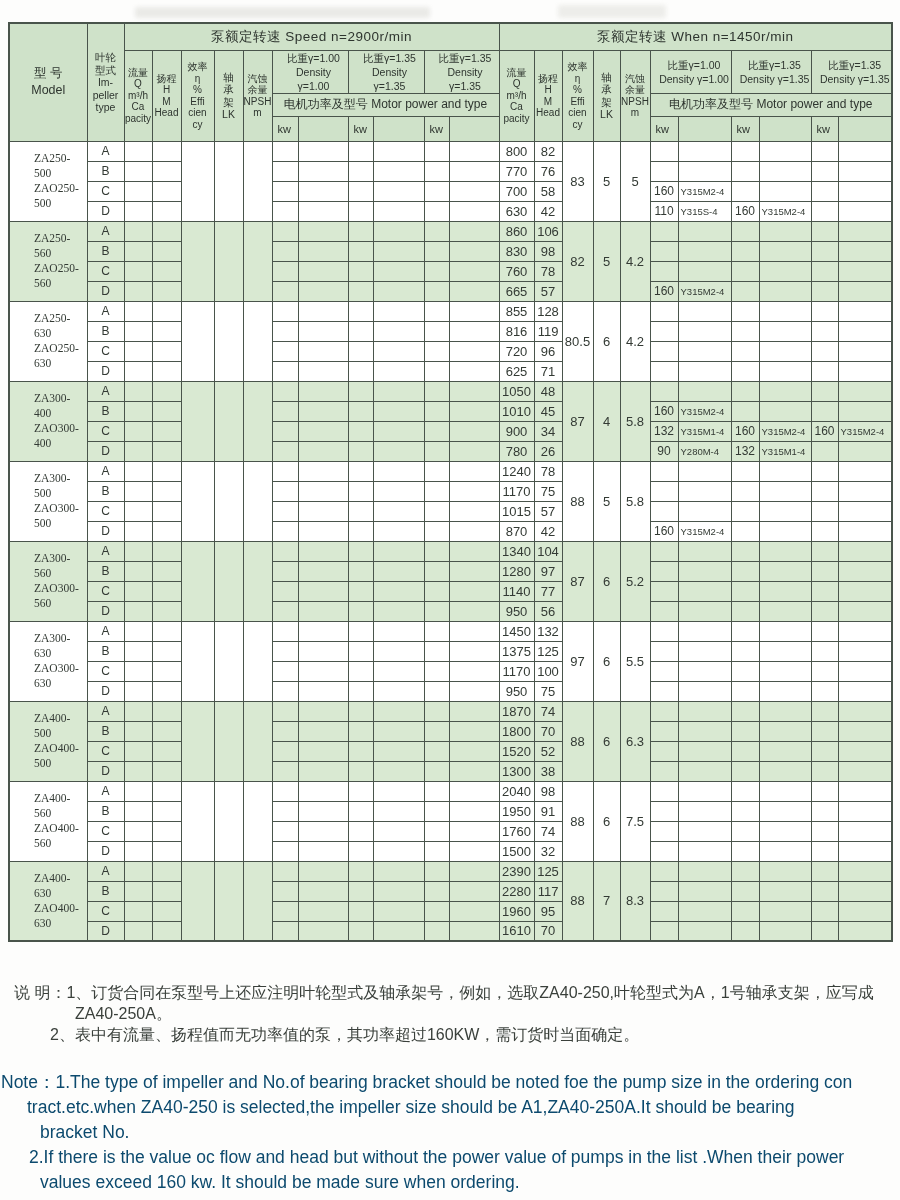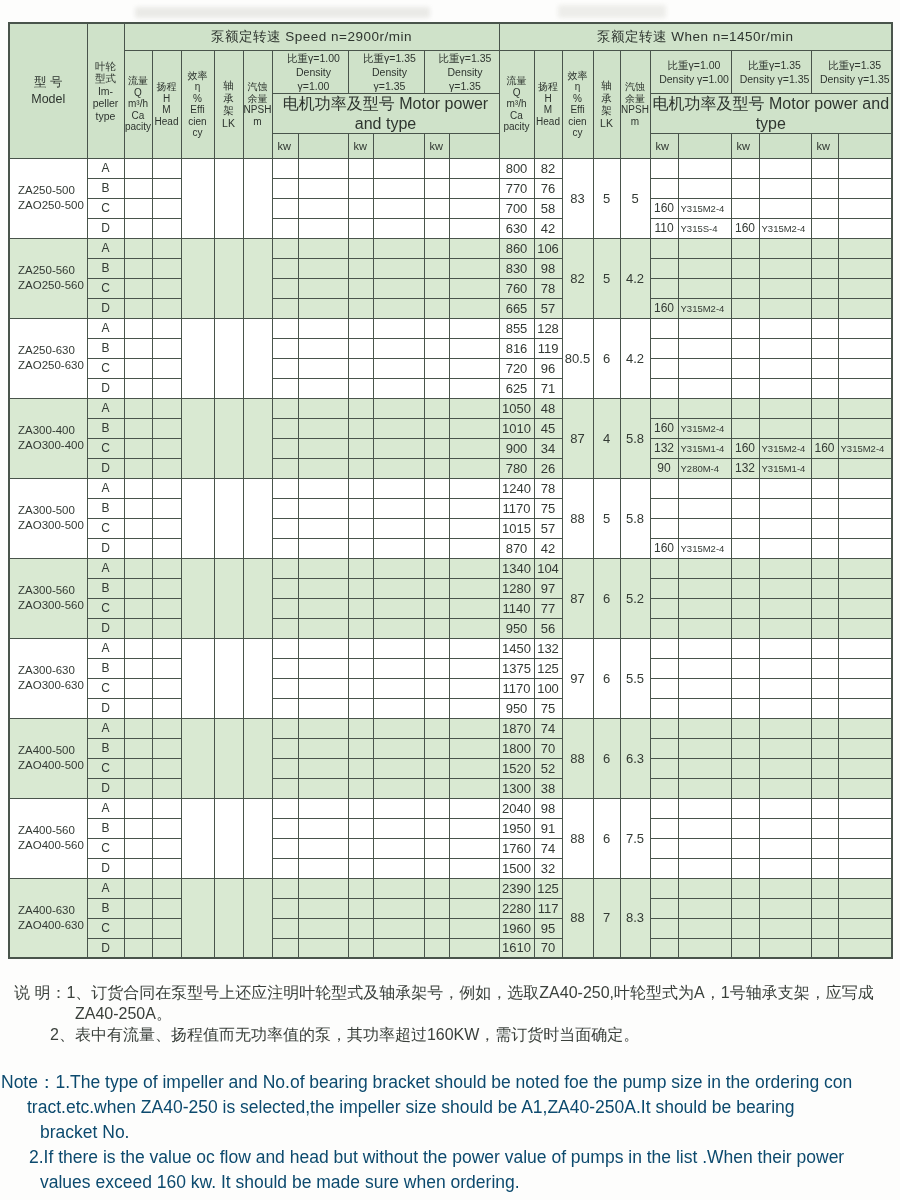--- a/index.html
+++ b/index.html
@@ -16,25 +16,25 @@
                  vertical-align:middle;color:#2e352f;}
   .h1{height:27px}.h2{height:40px}.h3{height:23px}.h4{height:25px}
   .spec tbody tr{height:20px;}
   tr.shaded td{background:#d9e9d2;}
   tr.plain td{background:#ffffff;}
 
   th.speed{font-size:13.5px;letter-spacing:.5px;}
   th.colh{font-size:10px;line-height:11.5px;text-align:center;}
   th.colh-cjk{font-size:10.5px;line-height:12.5px;text-align:center;}
   th.dens{font-size:10.5px;line-height:14px;text-align:center;padding-left:7px;}
-  th.mtitle{font-size:16px;text-align:center;}
+  th.mtitle{font-size:12px;text-align:center;}
   th.kwh{font-size:11px;text-align:left;padding-left:5px;}
 
-  td.model{font-size:11.5px;line-height:15px;text-align:left;padding-left:8px;
-           white-space:pre-line;vertical-align:middle;}
+  td.model{font-size:11.5px;line-height:15px;text-align:left;padding-left:24px;
+           white-space:pre-line;vertical-align:middle;font-family:Liberation Serif, serif;}
   td.imp{font-size:12px;text-align:center;}
   td.num{font-size:13px;text-align:center;}
   td.mkw{font-size:12px;text-align:center;}
   td.mtype{font-size:9.5px;text-align:left;padding-left:2px;white-space:nowrap;}
 
   .note-line{position:relative;white-space:pre;}
   .cn-note{position:absolute;left:14px;top:982px;font-size:16px;line-height:21px;color:#3a403b;}
   .cn-l2{margin-left:61px;}
   .cn-l3{margin-left:36px;}
   .en-note{position:absolute;left:1px;top:1070px;font-size:17.5px;line-height:25px;color:#0c4a6e;}

